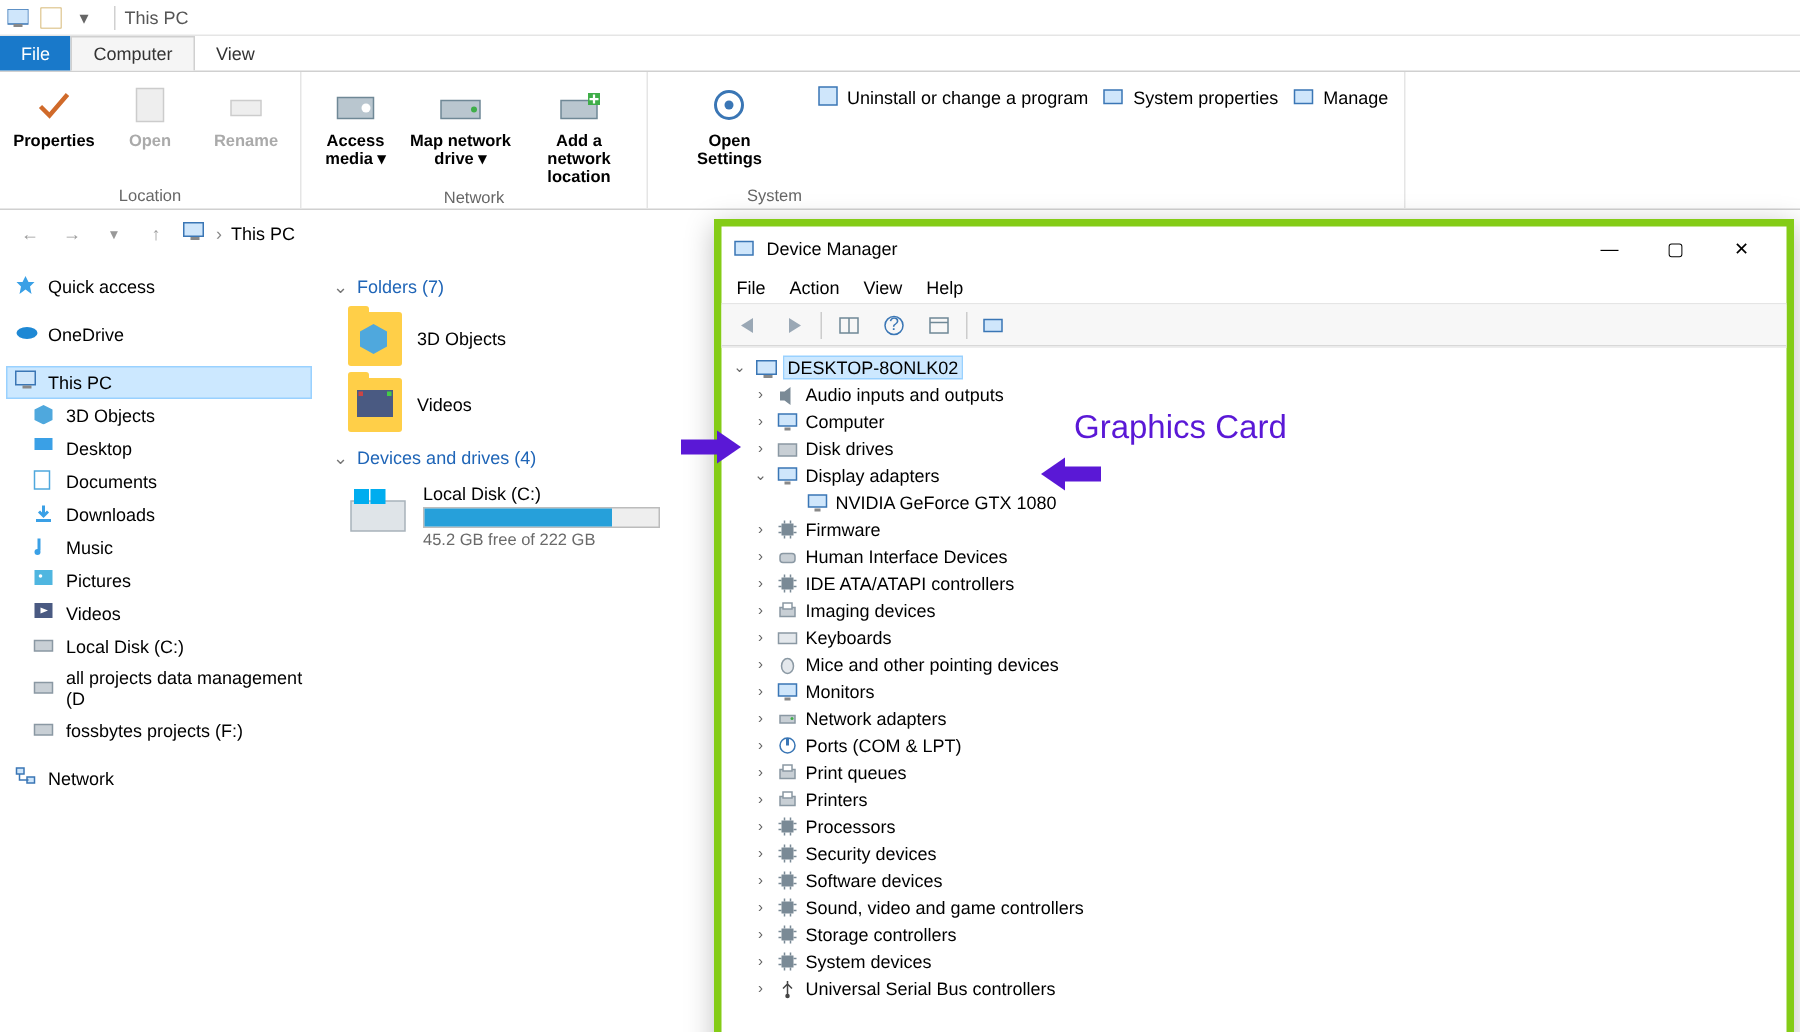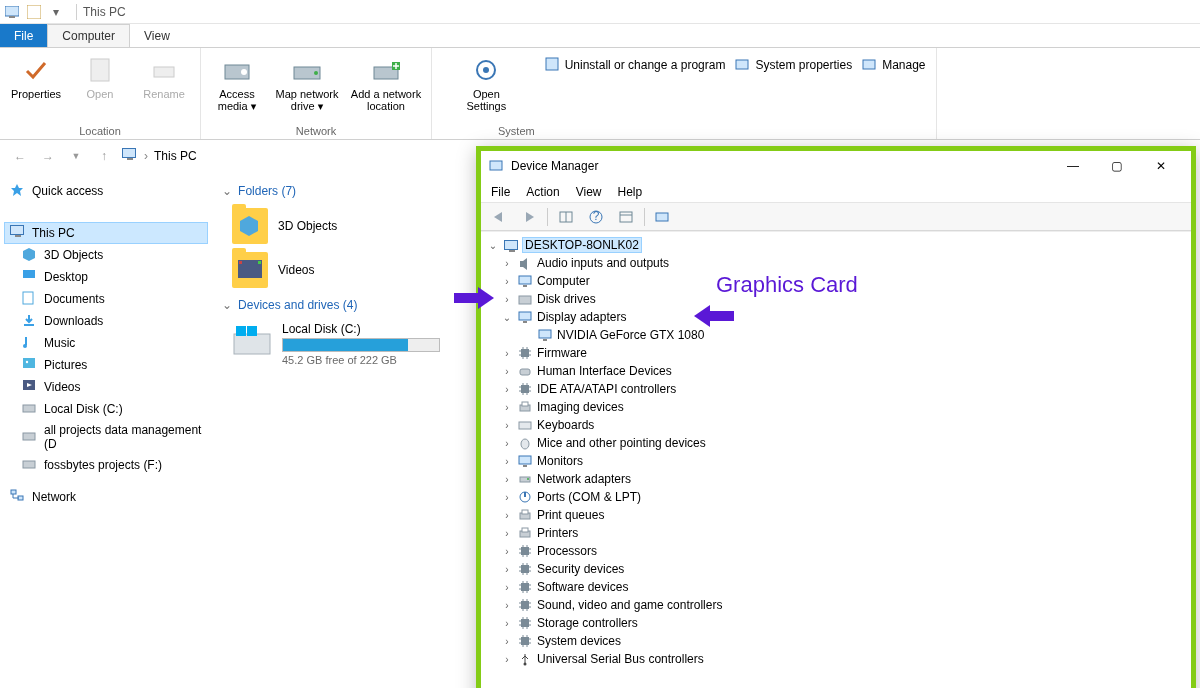--- a/index.html
+++ b/index.html
@@ -14,21 +14,21 @@
 .titlebar-title { color: #555; font-size: 12px; }
 
 .ribbon-tabs { height: 24px; display: flex; align-items: stretch; border-bottom: 1px solid #d0d0d0; }
 .ribbon-tab { padding: 0 14px; display: flex; align-items: center; cursor: default; color: #333; }
 .ribbon-tab.file { background: #1979ca; color: #fff; }
 .ribbon-tab.active { background: #f5f5f5; border: 1px solid #d0d0d0; border-bottom: none; }
 
 .ribbon { height: 92px; display: flex; border-bottom: 1px solid #d0d0d0; background: #fff; }
 .ribbon-group { display: flex; flex-direction: column; align-items: center; border-right: 1px solid #e5e5e5; padding: 4px 6px 0 6px; }
 .ribbon-row { display: flex; gap: 4px; }
-.ribbon-btn { display: flex; flex-direction: column; align-items: center; width: 60px; padding: 2px; }
+.ribbon-btn { display: flex; flex-direction: column; align-items: center; width: 60px; padding: 2px; font-weight: bold; }
 .ribbon-btn .ico { width: 32px; height: 32px; display: flex; align-items: center; justify-content: center; }
 .ribbon-btn span { font-size: 11px; text-align: center; line-height: 1.1; margin-top: 2px; }
 .ribbon-btn.disabled span { color: #aaa; }
 .ribbon-grouplabel { font-size: 11px; color: #666; margin-top: auto; padding-bottom: 2px; }
 .ribbon-small { display: flex; align-items: center; gap: 4px; padding: 1px 4px; font-size: 11px; }
 .ribbon-small .ico { width: 16px; height: 16px; }
 
 .navbar { height: 32px; display: flex; align-items: center; gap: 8px; padding: 0 10px; }
 .nav-arrow { width: 20px; height: 20px; display: flex; align-items: center; justify-content: center; color: #999; }
 .crumb { display: flex; align-items: center; gap: 6px; }
@@ -238,20 +238,28 @@
     <div class="navpane">
       <div class="nav-item root">
         <div class="ico">
             <svg width="14" height="14">
               <polygon points="7,1 9,5 13,5 10,8 11,13 7,10 3,13 4,8 1,5 5,5" fill="#3aa0e6"></polygon>
             </svg>
           </div>
         <span>Quick access</span>
       </div>
       <div class="nav-spacer"></div>
+      <div class="nav-item root">
+        <div class="ico">
+            <svg width="16" height="12">
+              <ellipse cx="8" cy="7" rx="7" ry="4" fill="#1e88d4"></ellipse>
+            </svg>
+          </div>
+        <span>OneDrive</span>
+      </div>
       <div class="nav-spacer"></div>
       <div class="nav-item root selected">
         <div class="ico">
             <div class="monitor-shape"></div>
           </div>
         <span>This PC</span>
       </div>
 
       <div class="nav-item">
           <div class="ico">

